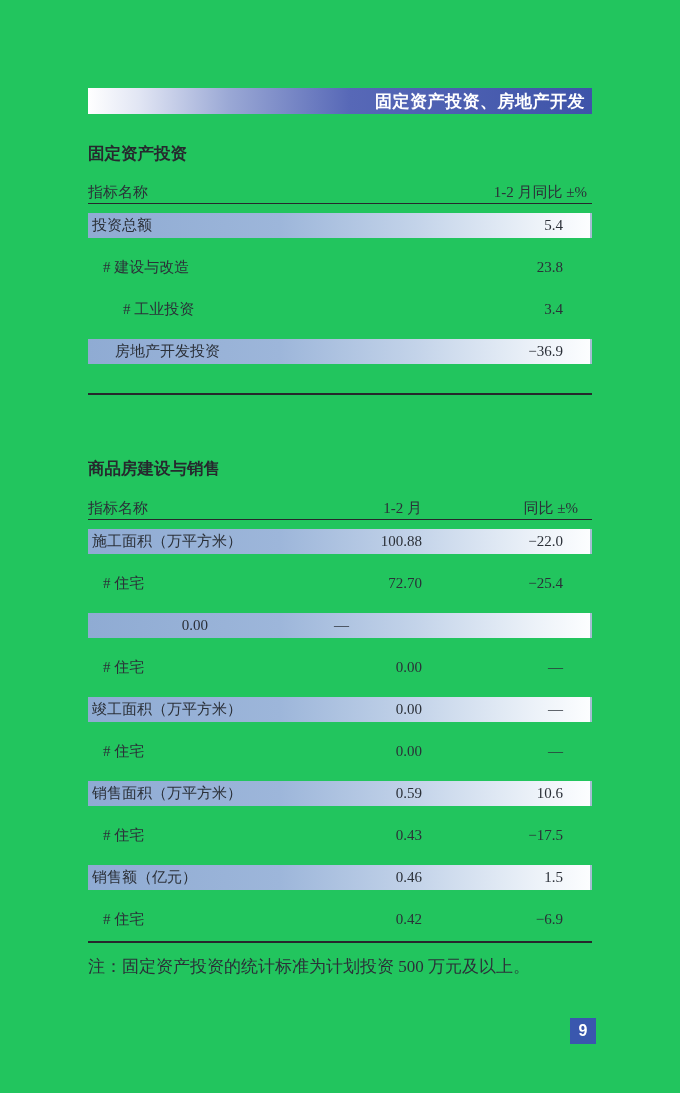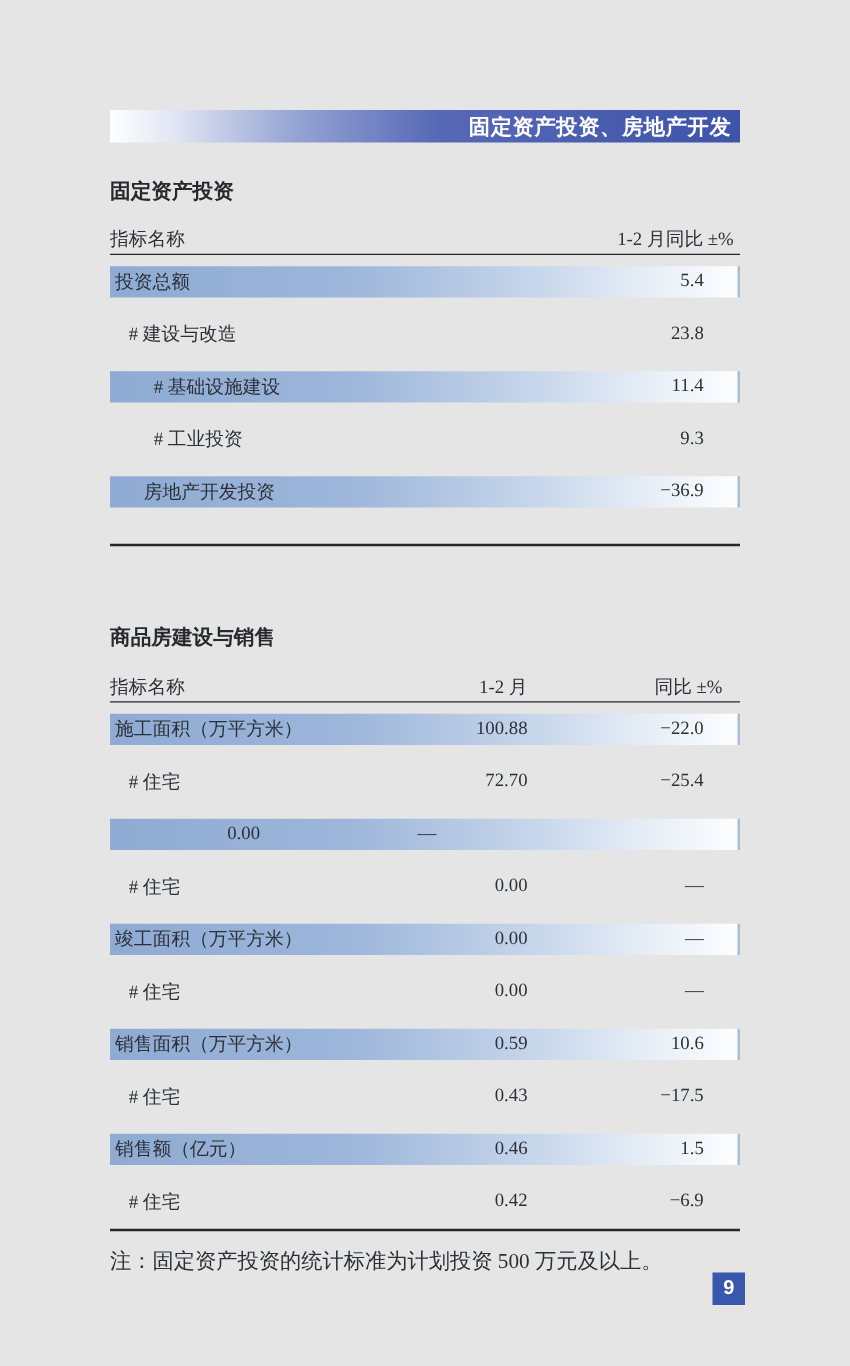--- a/index.html
+++ b/index.html
@@ -1,17 +1,17 @@
 <!DOCTYPE html>
 <html><head>
 <meta charset="utf-8">
 <style>
   html,body{margin:0;padding:0;background:#ffffff;}
   .page{
-    position:relative;width:680px;height:1093px;background:#e5e5e5;overflow:hidden;
+    position:relative;width:680px;height:1093px;background:#22c55e;overflow:hidden;
     font-family:"Liberation Serif","DejaVu Serif",serif;color:#2b3038;
   }
   .content{position:absolute;left:88px;top:0;width:504px;}
 
   
   .banner{
     margin-top:88px;height:26px;box-sizing:border-box;
     background:linear-gradient(90deg,#ffffff 0%,#e2e6f4 10%,#9aa8d5 28%,#5768b7 52%,#3e54a9 100%);
     display:flex;align-items:center;justify-content:flex-end;padding-right:7px;
   }
@@ -95,31 +95,25 @@
           </div>
         </div>
 
         <div class="row t1row">
           <div class="bar">
             <span class="name lvl-1"># 建设与改造</span>
             <span class="val">23.8</span>
           </div>
         </div>
 
-        <div class="row t1row">
-          <div class="bar hl">
-            <span class="name lvl-3"># 基础设施建设</span>
-            <span class="val">11.4</span>
-          </div>
-        </div>
 
         <div class="row t1row">
           <div class="bar">
             <span class="name lvl-3"># 工业投资</span>
-            <span class="val">9.3</span>
+            <span class="val">3.4</span>
           </div>
         </div>
 
         <div class="row t1row">
           <div class="bar hl">
             <span class="name lvl-2">房地产开发投资</span>
             <span class="val">−36.9</span>
           </div>
         </div>
       </div>

